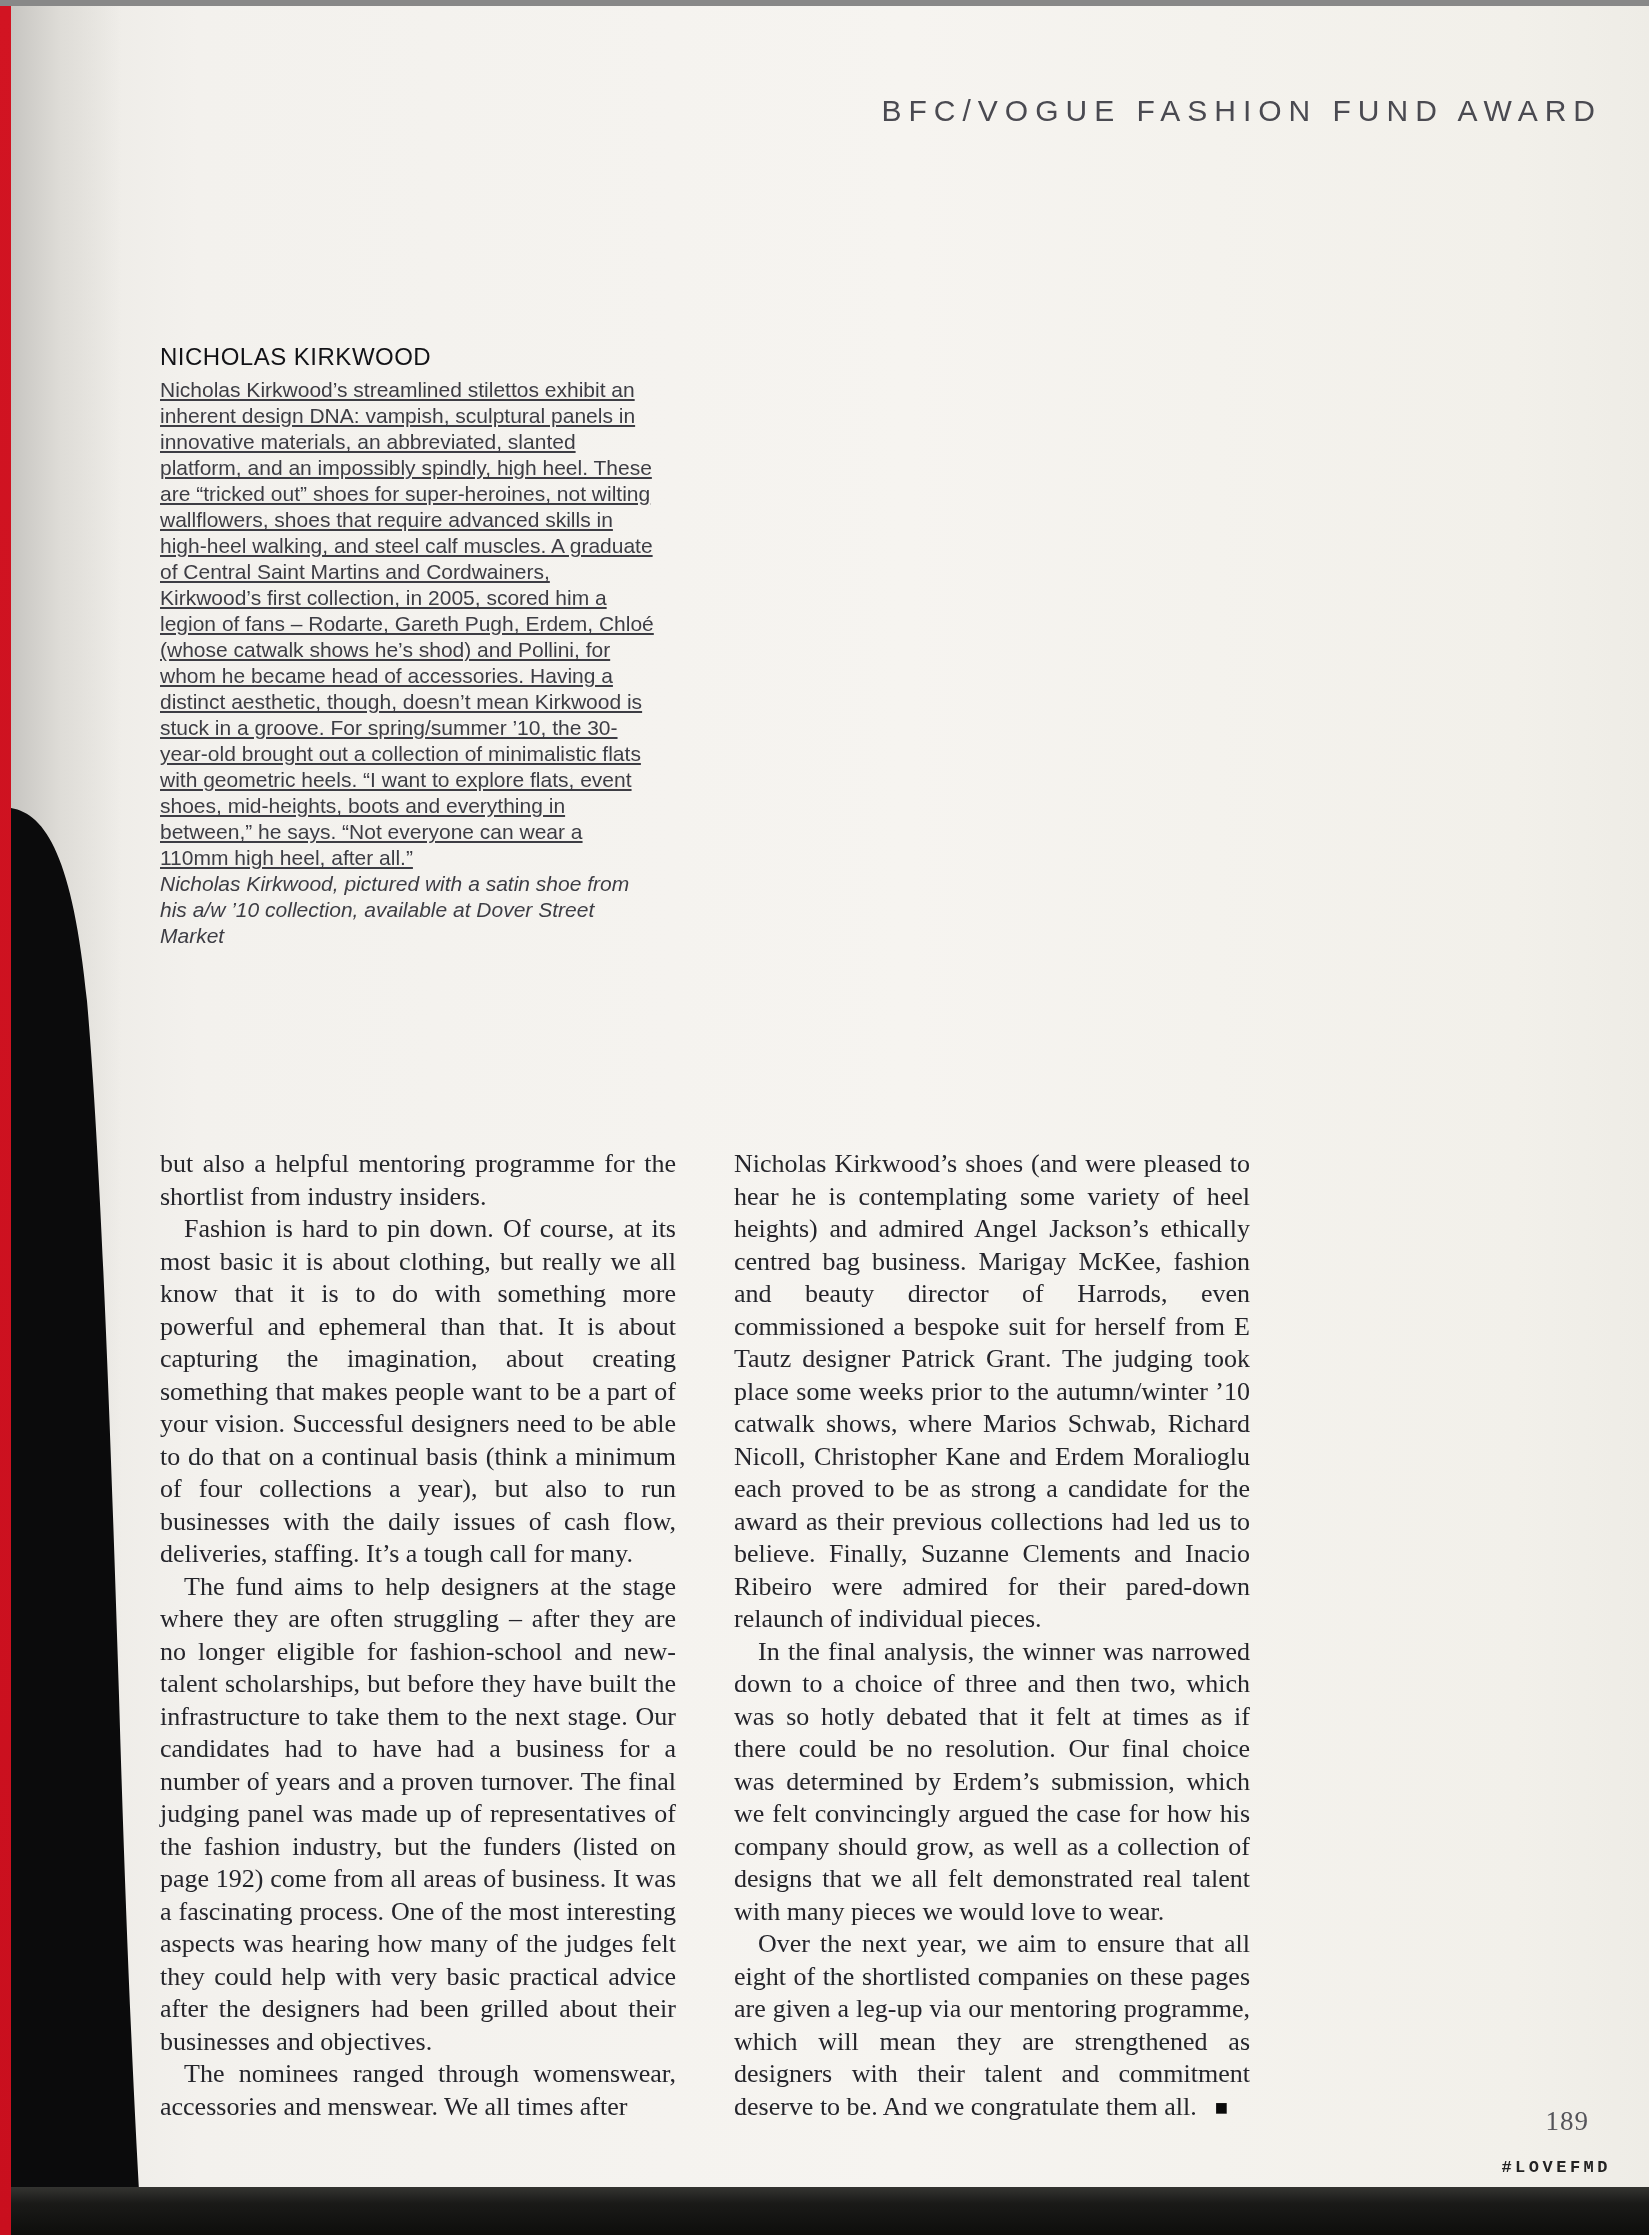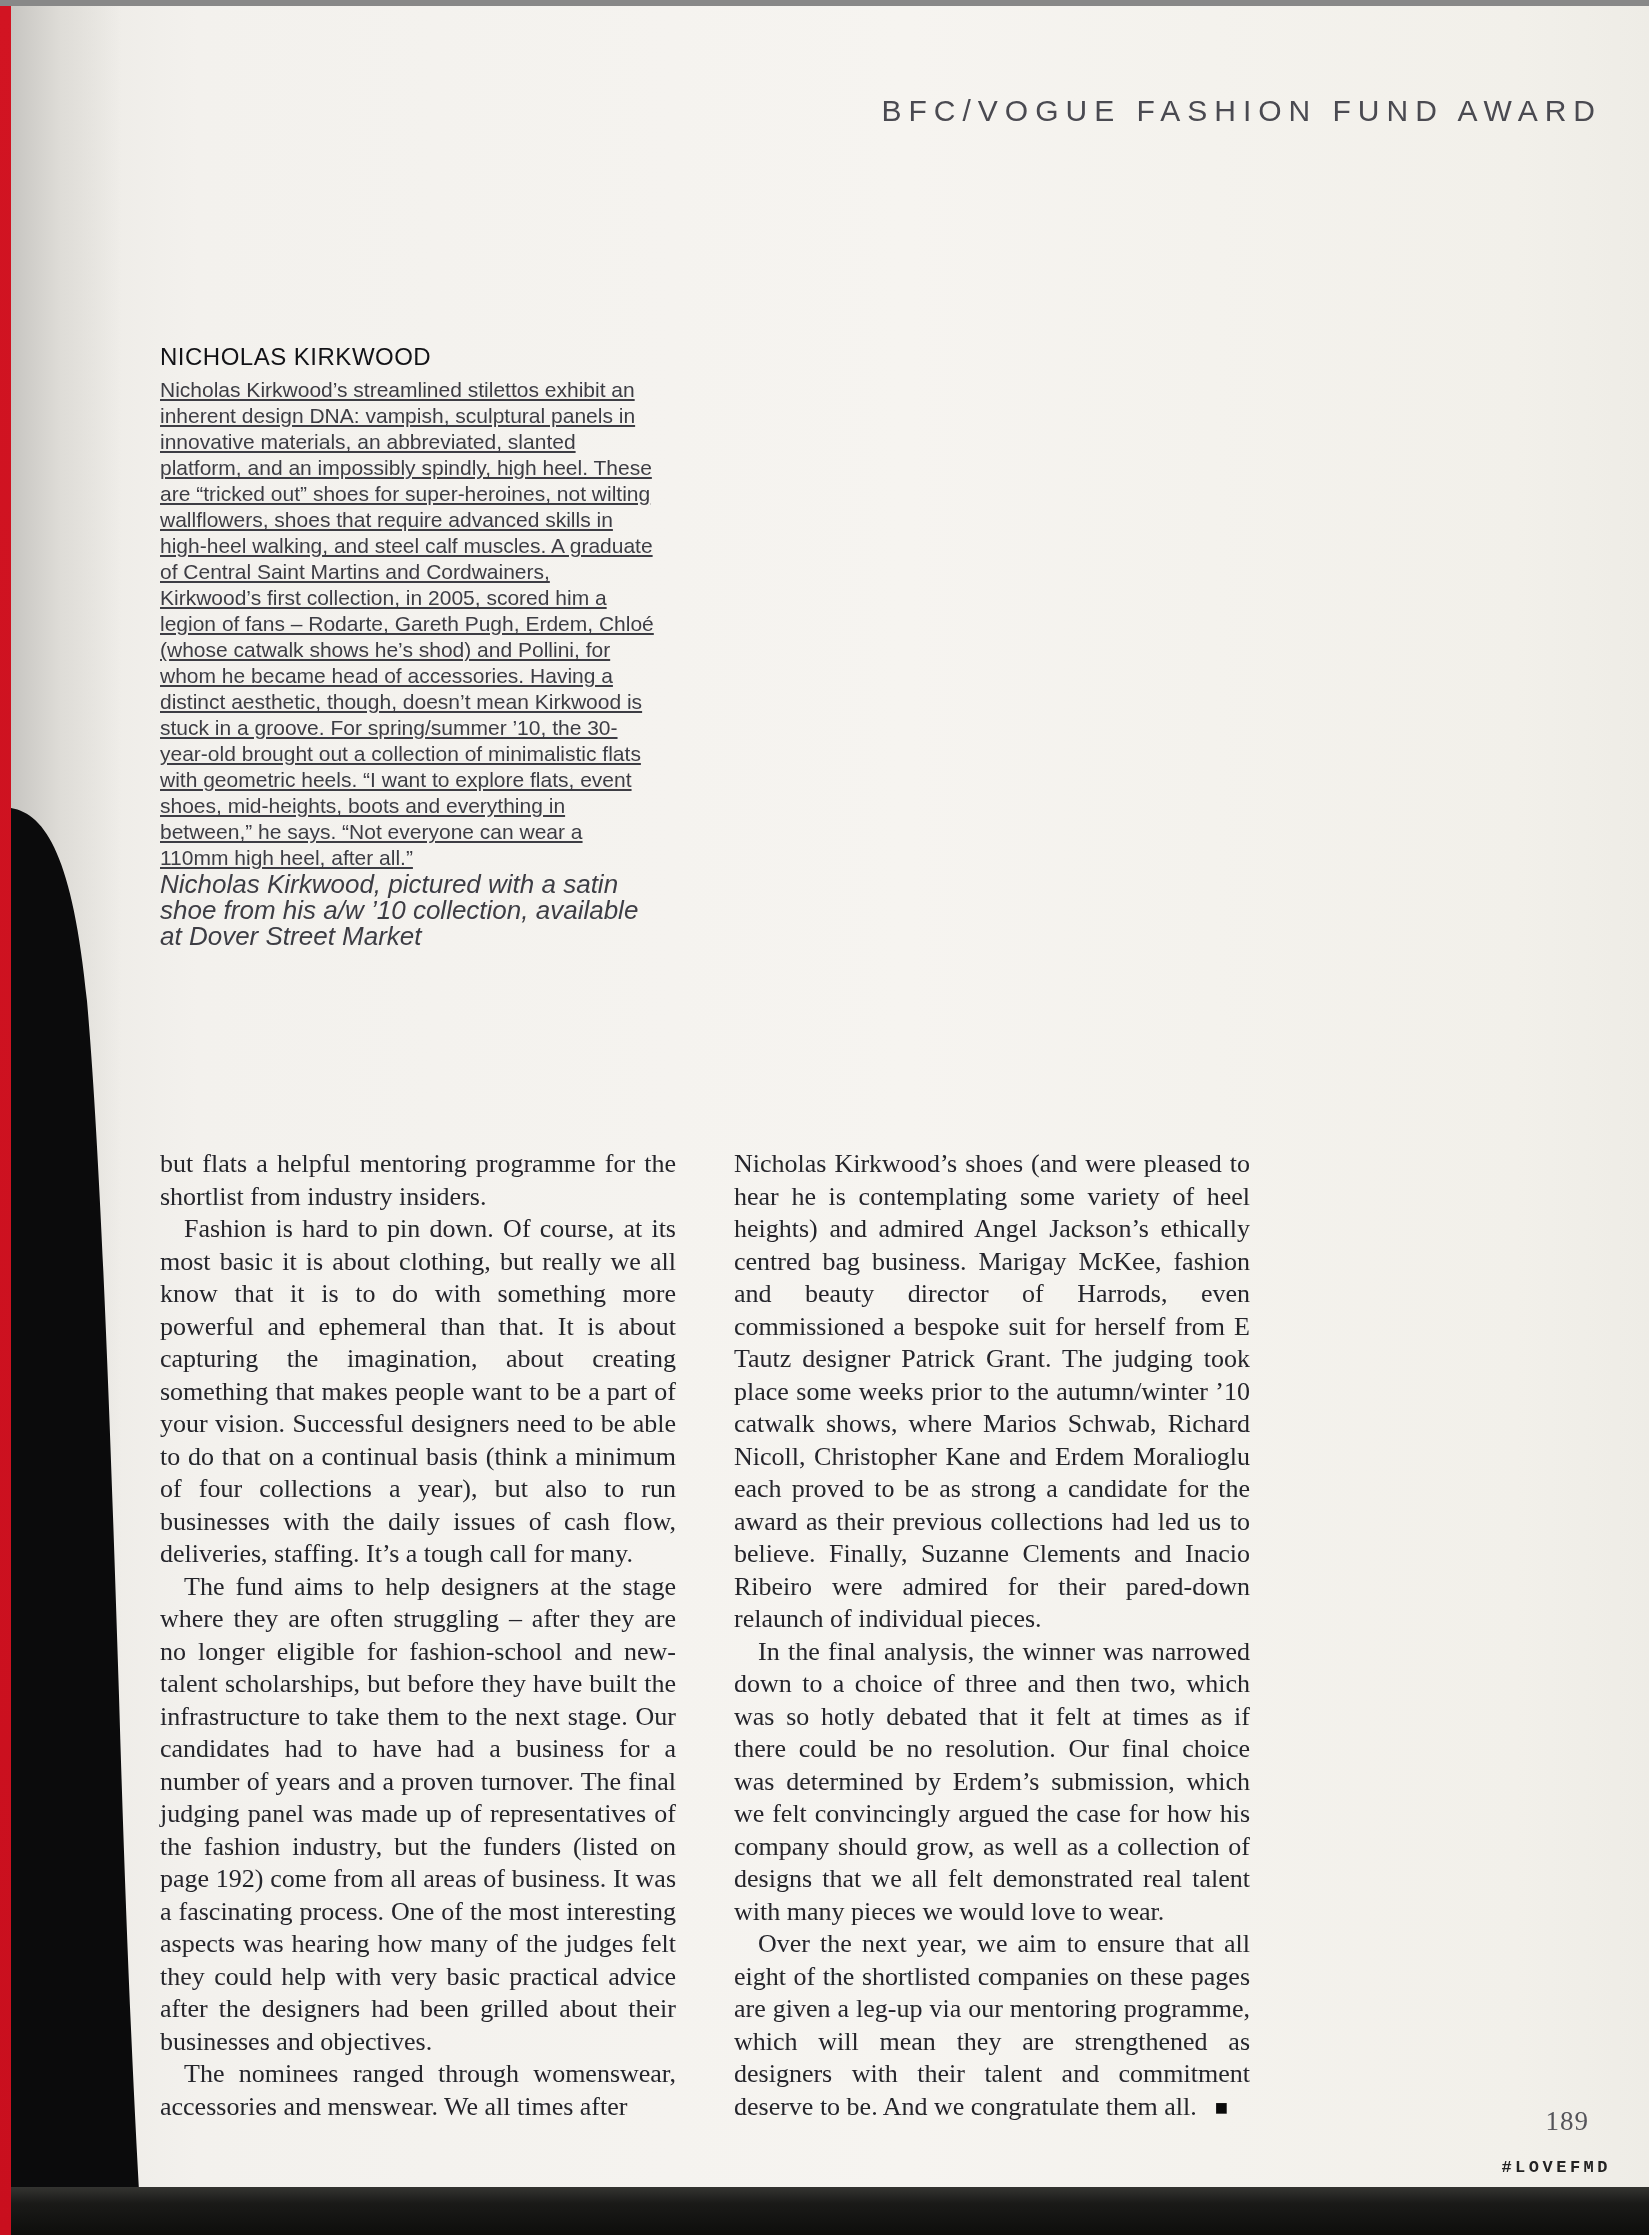--- a/index.html
+++ b/index.html
@@ -44,21 +44,21 @@
     font-size:24px;font-weight:400;letter-spacing:0.5px;
     color:#121216;line-height:1.1;
   }
   .profile-body{
     margin:0;
     font-size:21px;line-height:26px;color:#3d3d44;text-decoration:underline;
   }
   .profile-caption{
     margin:0;
     font-style:italic;
-    font-size:26px;line-height:26px;color:#3d3d44;
+    font-size:21px;line-height:26px;color:#3d3d44;
   }
   .article{
     position:absolute;left:160px;top:1142px;width:1090px;z-index:2;
     display:flex;gap:58px;
   }
   .col{width:516px;}
   .apara{
     margin:0;
     font-family:"Liberation Serif",serif;
     font-size:26px;line-height:32.5px;color:#25252b;
@@ -98,21 +98,21 @@
   <div class="header">BFC/VOGUE FASHION FUND AWARD</div>
 
   <section class="profile">
     <h2>NICHOLAS KIRKWOOD</h2>
     <p class="profile-body">Nicholas Kirkwood’s streamlined stilettos exhibit an inherent design DNA: vampish, sculptural panels in innovative materials, an abbreviated, slanted platform, and an impossibly spindly, high heel. These are “tricked out” shoes for super-heroines, not wilting wallflowers, shoes that require advanced skills in high-heel walking, and steel calf muscles. A graduate of Central Saint Martins and Cordwainers, Kirkwood’s first collection, in 2005, scored him a legion of fans – Rodarte, Gareth Pugh, Erdem, Chloé (whose catwalk shows he’s shod) and Pollini, for whom he became head of accessories. Having a distinct aesthetic, though, doesn’t mean Kirkwood is stuck in a groove. For spring/summer ’10, the 30-year-old brought out a collection of minimalistic flats with geometric heels. “I want to explore flats, event shoes, mid-heights, boots and everything in between,” he says. “Not everyone can wear a 110mm high heel, after all.”</p>
     <p class="profile-caption">Nicholas Kirkwood, pictured with a satin shoe from his a/w ’10 collection, available at Dover Street Market</p>
   </section>
 
   <section class="article">
     <div class="col" id="col-left">
-        <p class="apara">but flats a helpful mentoring programme for the shortlist from industry insiders.</p>
+        <p class="apara">but also a helpful mentoring programme for the shortlist from industry insiders.</p>
         <p class="apara indent">Fashion is hard to pin down. Of course, at its most basic it is about clothing, but really we all know that it is to do with something more powerful and ephemeral than that. It is about capturing the imagination, about creating something that makes people want to be a part of your vision. Successful designers need to be able to do that on a continual basis (think a minimum of four collections a year), but also to run businesses with the daily issues of cash flow, deliveries, staffing. It’s a tough call for many.</p>
         <p class="apara indent">The fund aims to help designers at the stage where they are often struggling – after they are no longer eligible for fashion-school and new-talent scholarships, but before they have built the infrastructure to take them to the next stage. Our candidates had to have had a business for a number of years and a proven turnover. The final judging panel was made up of representatives of the fashion industry, but the funders (listed on page 192) come from all areas of business. It was a fascinating process. One of the most interesting aspects was hearing how many of the judges felt they could help with very basic practical advice after the designers had been grilled about their businesses and objectives.</p>
         <p class="apara indent">The nominees ranged through womenswear, accessories and menswear. We all times after</p>
       </div>
     <div class="col" id="col-right">
         <p class="apara">Nicholas Kirkwood’s shoes (and were pleased to hear he is contemplating some variety of heel heights) and admired Angel Jackson’s ethically centred bag business. Marigay McKee, fashion and beauty director of Harrods, even commissioned a bespoke suit for herself from E Tautz designer Patrick Grant. The judging took place some weeks prior to the autumn/winter ’10 catwalk shows, where Marios Schwab, Richard Nicoll, Christopher Kane and Erdem Moralioglu each proved to be as strong a candidate for the award as their previous collections had led us to believe. Finally, Suzanne Clements and Inacio Ribeiro were admired for their pared-down relaunch of individual pieces.</p>
         <p class="apara indent">In the final analysis, the winner was narrowed down to a choice of three and then two, which was so hotly debated that it felt at times as if there could be no resolution. Our final choice was determined by Erdem’s submission, which we felt convincingly argued the case for how his company should grow, as well as a collection of designs that we all felt demonstrated real talent with many pieces we would love to wear.</p>
         <p class="apara indent">Over the next year, we aim to ensure that all eight of the shortlisted companies on these pages are given a leg-up via our mentoring programme, which will mean they are strengthened as designers with their talent and commitment deserve to be. And we congratulate them all.<span class="end-mark">■</span></p>
       </div>
   </section>

